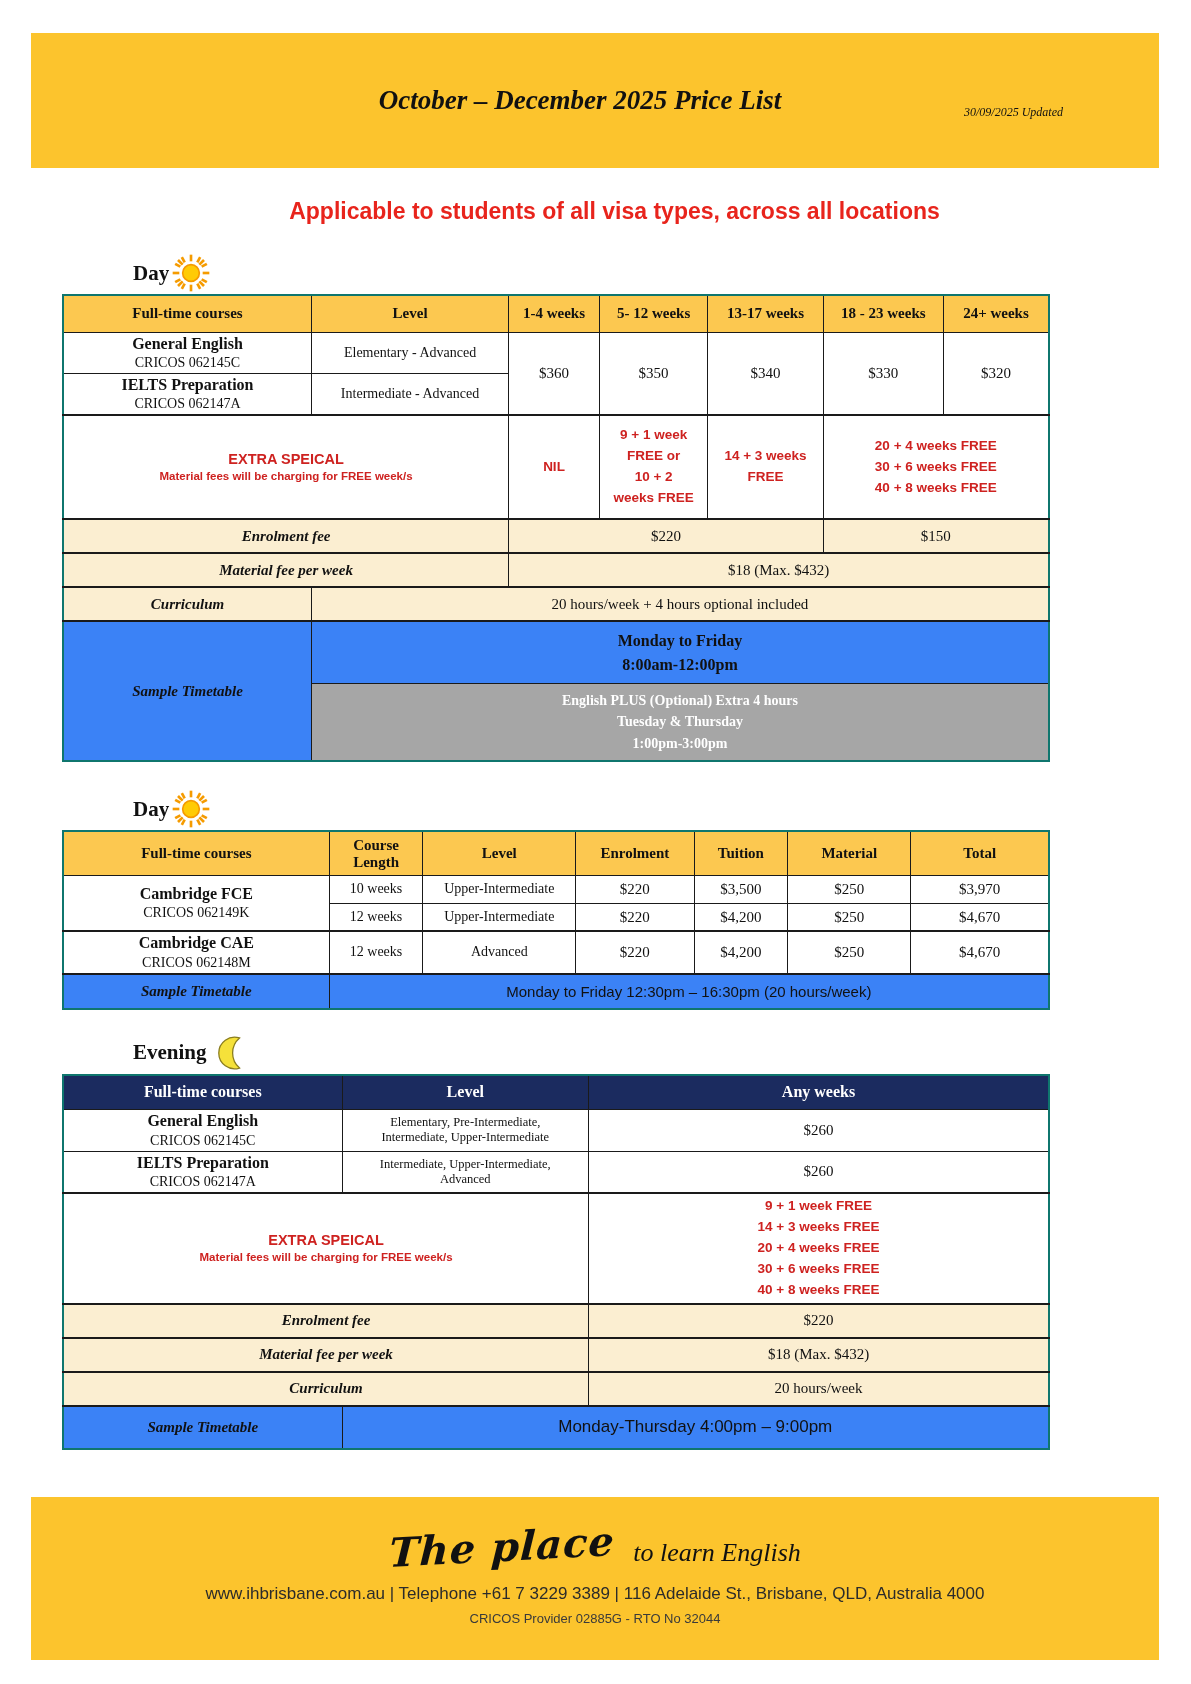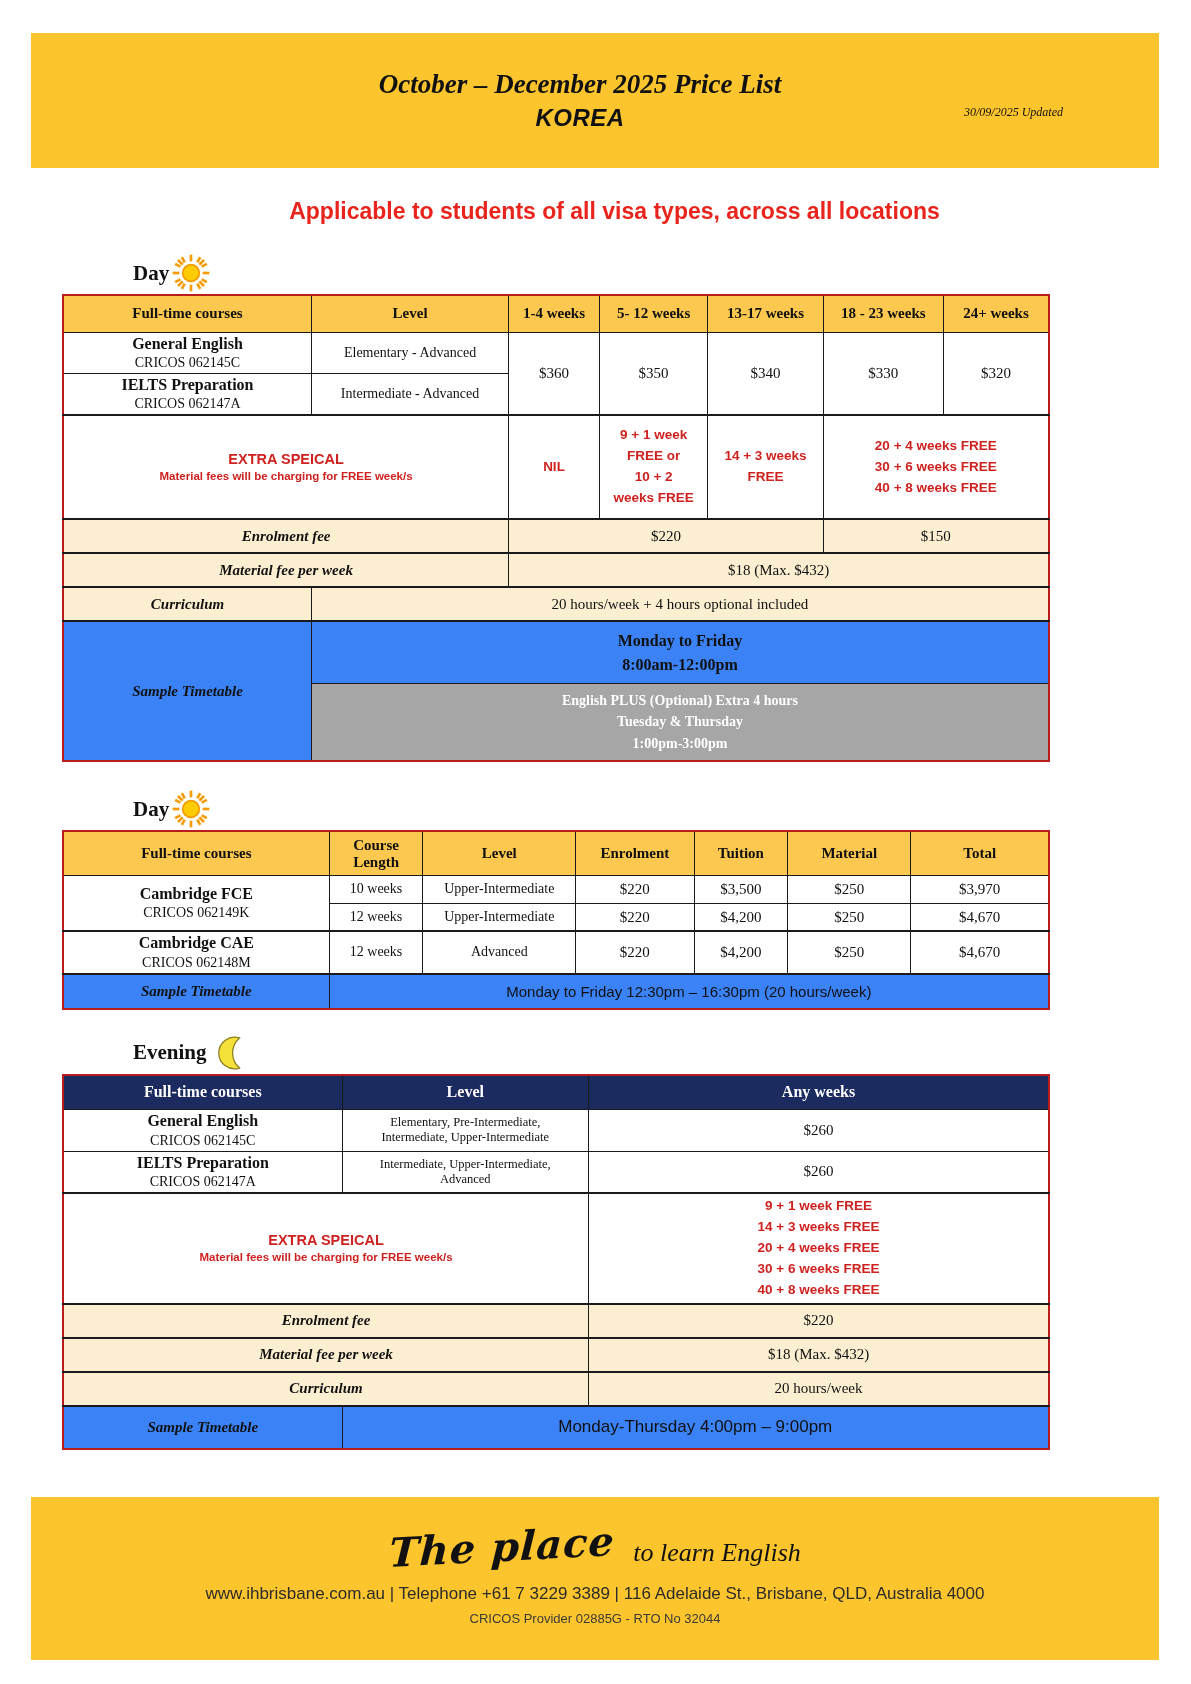--- a/index.html
+++ b/index.html
@@ -56,21 +56,21 @@
   .section-heading {
     display:flex; align-items:center; font-weight:bold; font-size:21px;
     height:42px;
   }
   .section-heading svg { margin-left:2px; }
 
   .content { position:absolute; left:62px; top:252px; width:988px; }
 
   
   table { border-collapse:collapse; width:988px; table-layout:fixed; }
-  table { border:2px solid #b91c1c; }
+  table { border:2px solid #0f766e; }
   td, th { border:1px solid #1a1a1a; text-align:center; vertical-align:middle; padding:2px 4px; }
   .hline td, .hline th { border-top-width:2px; }
 
   th { font-size:15px; font-weight:bold; }
   .yellow-head th { background:#FCC850; }
   .navy-head th { background:#1B2B5F; color:#ffffff; font-size:16px; }
 
   .course-name { font-weight:bold; font-size:16px; line-height:1.15; }
   .cricos { font-weight:normal; font-size:14px; margin-top:2px; }
   .level-cell { font-size:14px; }
@@ -127,21 +127,20 @@
   }
 </style>
 </head>
 <body>
 
 <div class="page">
 
   <div class="header-band">
     <div class="header-center">
       <div class="header-title">October – December 2025 Price List</div>
-      <div class="header-subtitle">KOREA</div>
     </div>
     <div class="updated-date">30/09/2025 Updated</div>
   </div>
 
   <div class="notice">Applicable to students of all visa types, across all locations</div>
 
   <div class="content">
 
     <div class="section-heading" style="margin-left:71px;">
       <span>Day</span>

